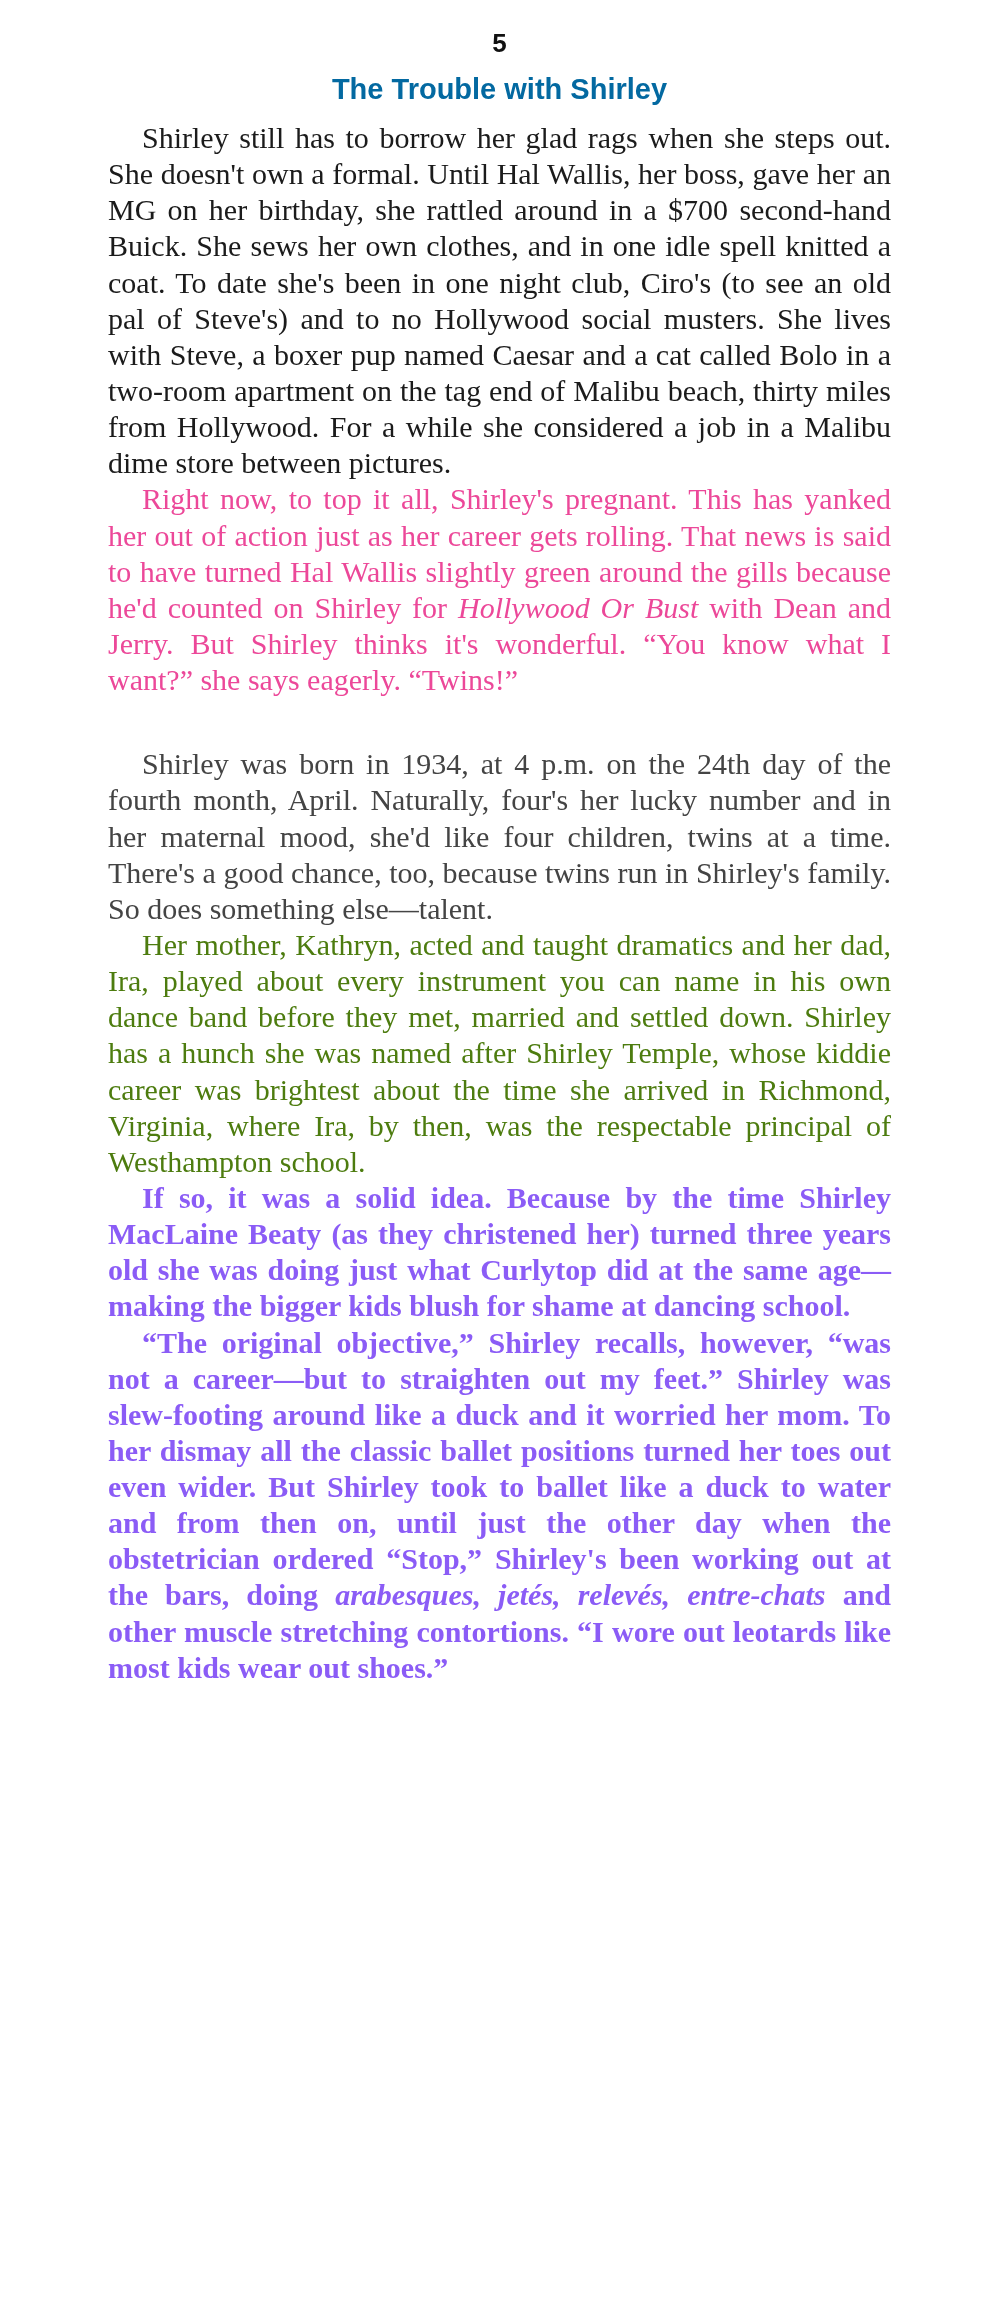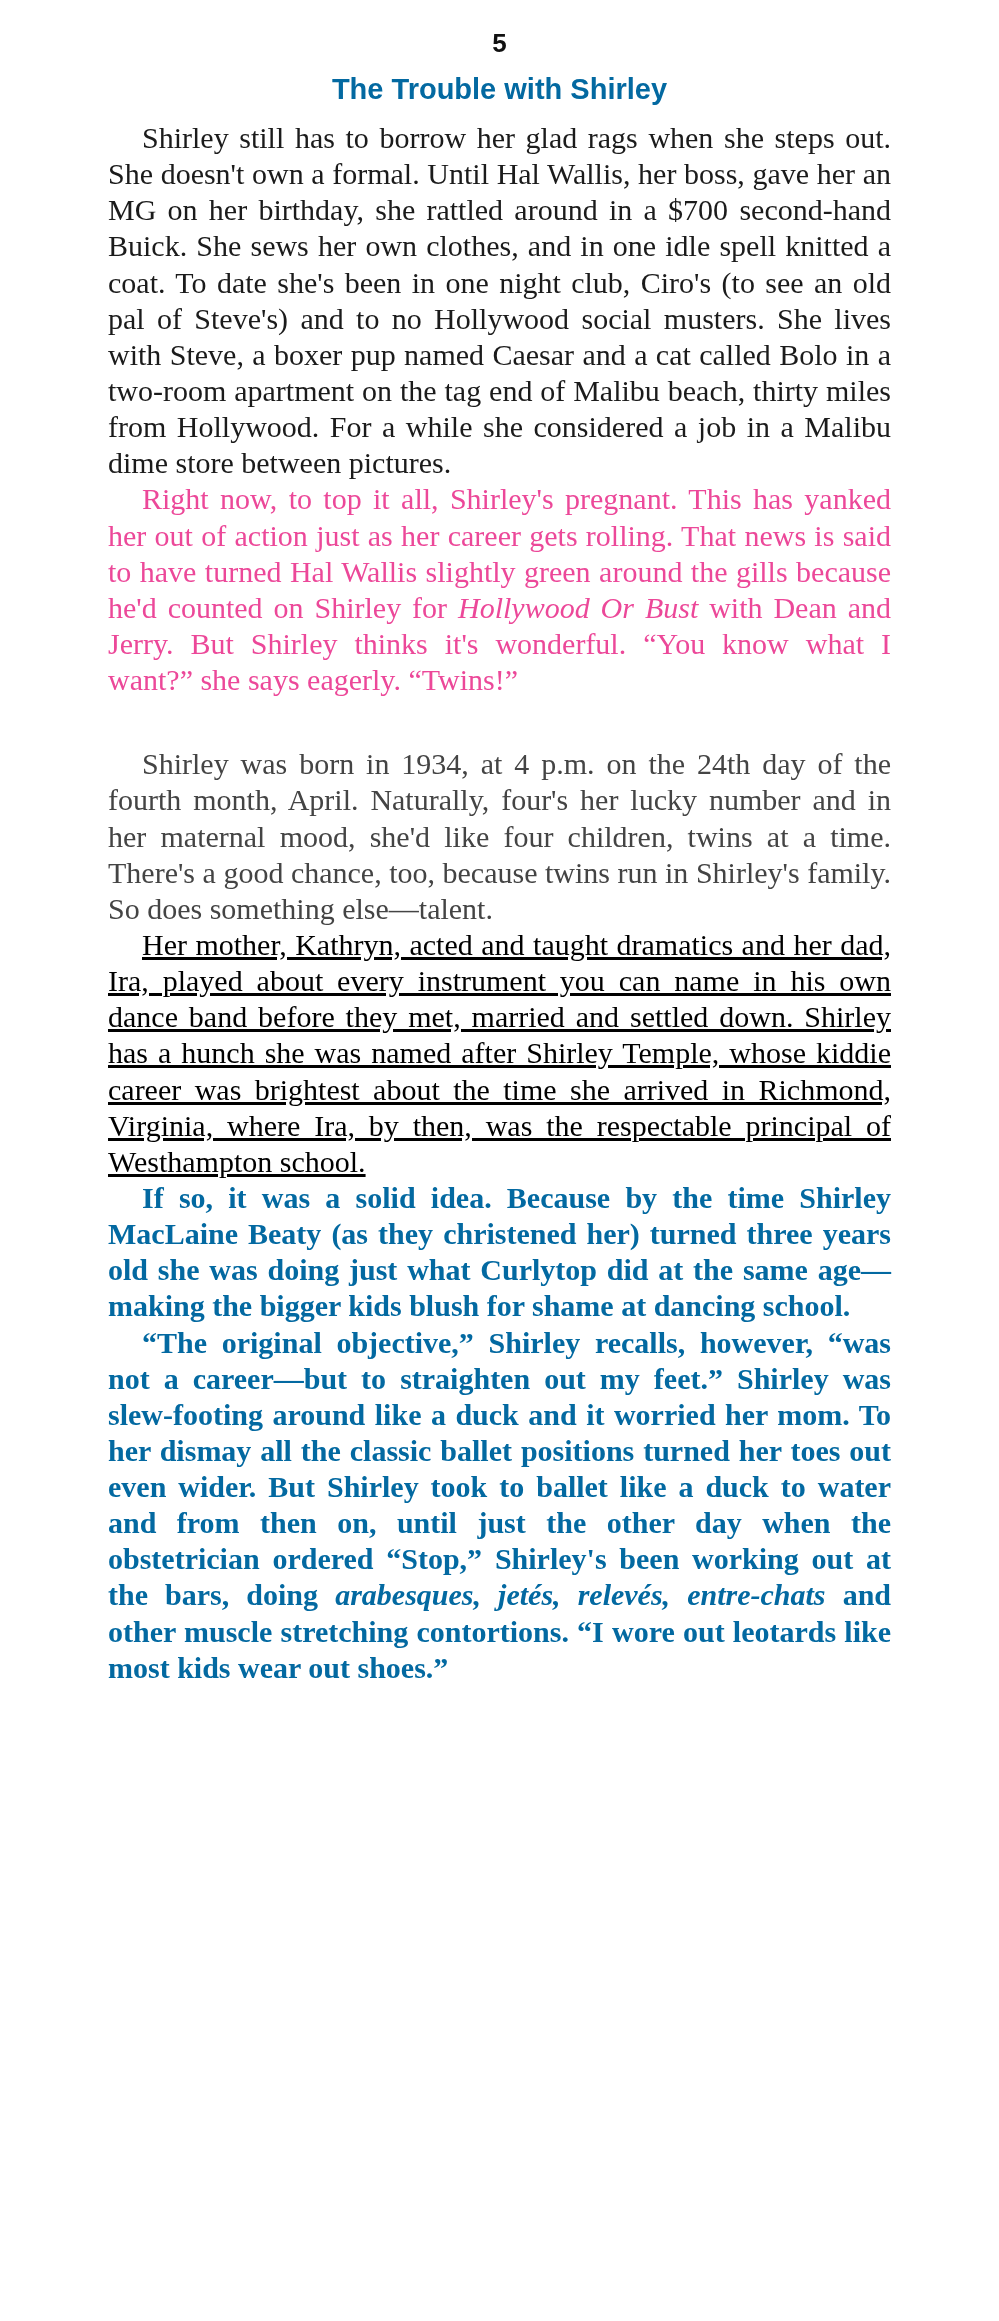--- a/index.html
+++ b/index.html
@@ -50,25 +50,24 @@
     text-indent: 34px;
   }
   .body-text p.faded {
     color: #ec4899;
   }
   .body-text p.faded2 {
     color: #444444;
     margin-top: 48px;
   }
   .body-text p.faded3 {
-    color: #000000;
-    text-decoration: underline;
+    color: #4d7c0f;
   }
   .body-text p.strong {
-    color: #0369a1;
+    color: #8b5cf6;
     font-weight: 600;
   }
   .body-text em {
     font-style: italic;
   }
   .footer {
     position: absolute;
     left: 0;
     right: 0;
     bottom: 18px;

